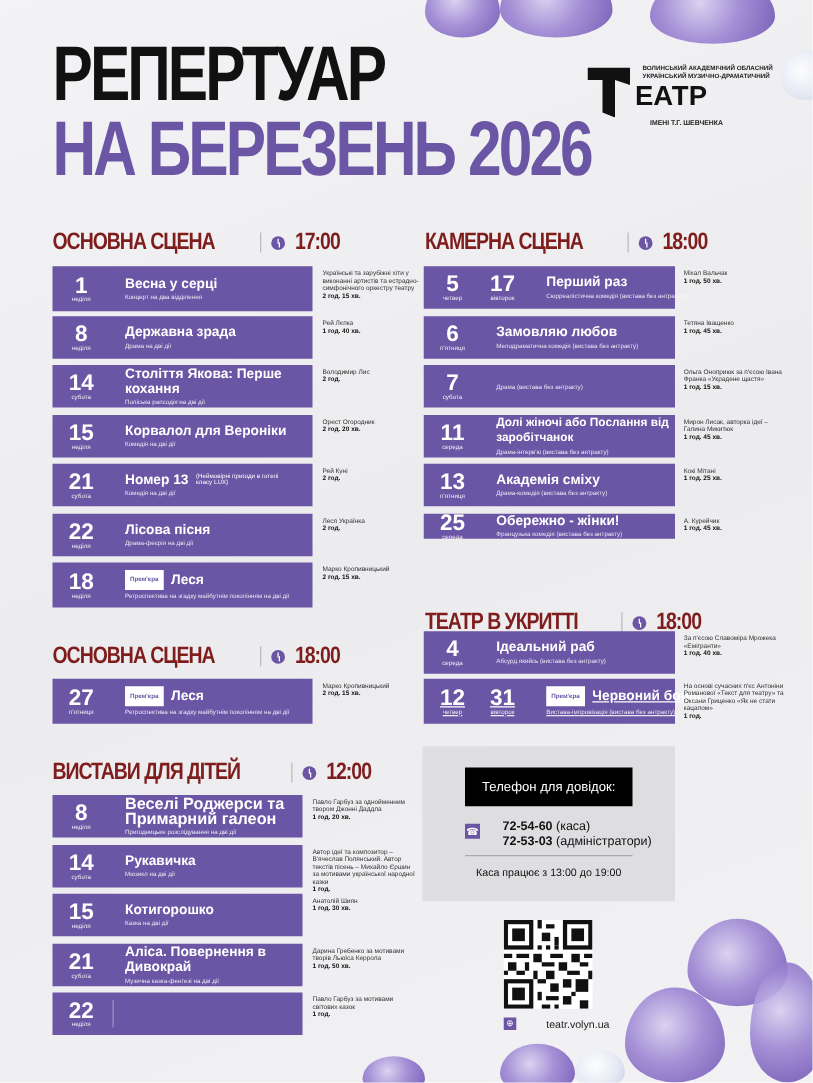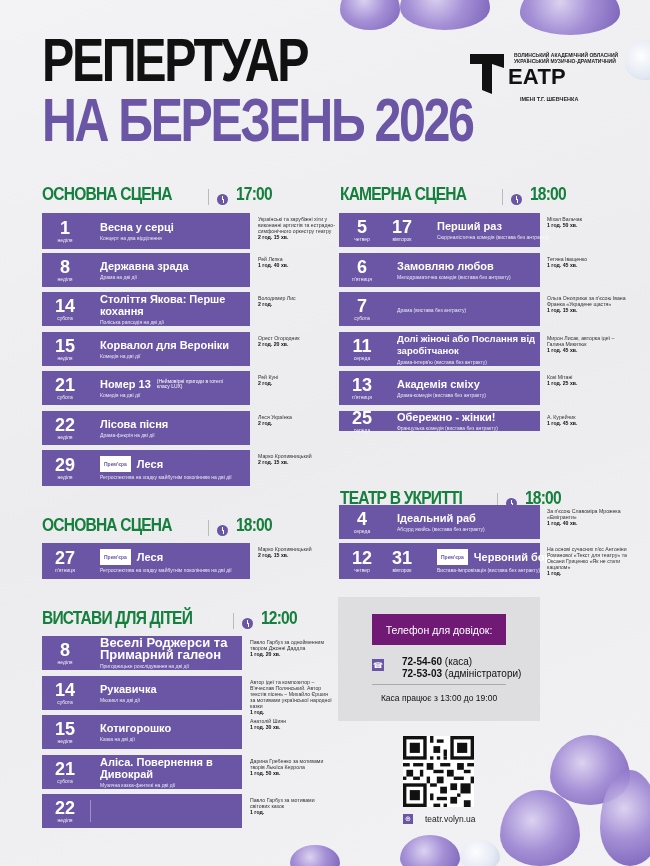--- a/index.html
+++ b/index.html
@@ -30,22 +30,22 @@
     transform: scaleX(0.78); transform-origin: left top;
     color: #6a56a5;
   }
   .logo { position: absolute; left: 470px; top: 52px; width: 150px; height: 56px; }
   .logo .t-glyph { position: absolute; left: 0; top: 2px; width: 44px; height: 40px; }
   .logo .atr { position: absolute; left: 38px; top: 12px; font-size: 22px; font-weight: 700; letter-spacing: 0px; color:#111; }
   .logo .small { position: absolute; left: 44px; top: 0; font-size: 5px; line-height: 6px; font-weight: 700; width: 110px; color:#222; }
   .logo .bottom { position: absolute; left: 50px; top: 44px; font-size: 5.5px; font-weight: 700; color:#222; }
 
   .sec-head {
-    position: absolute; display: flex; align-items: flex-end; gap: 8px;
-    font-weight: 700; font-size: 19px; color: #15803d; letter-spacing: -1px;
+    position: absolute; display: flex; align-items: center; gap: 8px;
+    font-weight: 700; font-size: 19px; color: #7f1d1d; letter-spacing: -1px;
   }
   .sec-head .name { transform: scaleX(0.82); transform-origin: left center; display:inline-block; white-space: nowrap; }
   .sec-head .bar { width: 1px; height: 16px; background: #bbb; }
   .sec-head .clock { width: 11px; height: 11px; border-radius: 50%; background: #6a56a5; position: relative; }
   .sec-head .clock::after { content:""; position:absolute; left:5px; top:2px; width:1px; height:4px; background:#fff; box-shadow: 1px 3px 0 0 #fff; }
   .sec-head .time { transform: scaleX(0.82); transform-origin: left center; display:inline-block; }
 
   .card {
     position: absolute; background: #6a56a5; color: #fff; display: flex; align-items: center;
   }
@@ -58,28 +58,28 @@
   .card .ttl { font-size: 11px; font-weight: 700; line-height: 12px; display: flex; align-items: center; gap: 6px; }
   .card .ttl .extra { font-size: 5px; line-height: 5.5px; font-weight: 400; width: 70px; }
   .card .sub { font-size: 5px; line-height: 6px; opacity: 0.85; margin-top: 2px; width: 150px; }
   .badge { background: #fff; color: #6a56a5; font-size: 5px; font-weight: 700; padding: 2px 4px; }
   .note { position: absolute; font-size: 5.2px; line-height: 6px; color: #333; width: 82px; }
   .note b { font-weight: 700; color: #111; }
 
   .contact {
     position: absolute; left: 338px; top: 597px; width: 202px; height: 124px; background: #dedde0;
   }
-  .contact .hdr { position: absolute; left: 34px; top: 17px; width: 134px; height: 31px; background: #701a75; color: #fff; font-size: 10.5px; display:flex; align-items:center; justify-content:center; }
+  .contact .hdr { position: absolute; left: 34px; top: 17px; width: 134px; height: 31px; background: #000000; color: #fff; font-size: 10.5px; display:flex; align-items:center; justify-content:center; }
   .contact .ph-icon { position:absolute; left: 34px; top: 62px; width: 12px; height: 12px; background:#6a56a5; color:#fff; font-size: 8px; display:flex; align-items:center; justify-content:center; }
   .contact .phones { position:absolute; left: 64px; top: 59px; font-size: 10px; line-height: 12px; color:#111; }
   .contact .phones b { font-weight: 700; }
   .contact .hr { position:absolute; left: 34px; top: 87px; width: 134px; height: 1px; background:#aaa; }
   .contact .hours { position:absolute; left: 0; top: 96px; width: 202px; text-align:center; font-size: 8.5px; color:#111; }
   .qr { position:absolute; left: 403px; top: 736px; width: 71px; height: 71px; background:#fff; }
-  .web { position:absolute; left: 403px; top: 814px; display:flex; align-items:center; gap: 12px; font-size: 8.5px; color:#222; }
+  .web { position:absolute; left: 403px; top: 814px; display:flex; align-items:center; gap: 24px; font-size: 8.5px; color:#222; }
   .web .globe { width: 10px; height: 10px; background:#6a56a5; color:#fff; font-size: 7px; display:flex; align-items:center; justify-content:center; }
 </style>
 </head>
 <body>
 
 <div class="flower" style="left:340px;top:-20px;width:60px;height:50px;"></div>
 <div class="flower" style="left:400px;top:-25px;width:90px;height:55px;"></div>
 <div class="flower" style="left:520px;top:-20px;width:100px;height:55px;"></div>
 <div class="flower light" style="left:625px;top:40px;width:40px;height:40px;"></div>
 <div class="flower" style="left:550px;top:735px;width:80px;height:70px;"></div>
@@ -226,21 +226,21 @@
         <div class="ttl">
           <span>Лісова пісня</span>
         </div>
         <div class="sub">Драма-феєрія на дві дії</div>
       </div>
     </div>
     <div class="note" style="left: 258px; top: 414px;"><div>Леся Українка</div><b>2 год.</b></div>
     <div class="card" style="left: 42px; top: 450px; width: 208px; height: 36px;">
       <div class="dates">
         <div class="date">
-          <div class="num">29</div>
+          <div class="num">18</div>
           <div class="dow">неділя</div>
         </div>
       </div>
       <div class="sep"></div>
       <div class="info">
         <div class="ttl">
           <span class="badge">Прем'єра</span>
           <span>Леся</span>
         </div>
         <div class="sub">Ретроспектива на згадку майбутнім поколінням на дві дії</div>
@@ -444,21 +444,21 @@
       </div>
       <div class="sep"></div>
       <div class="info">
         <div class="ttl">
           <span>Ідеальний раб</span>
         </div>
         <div class="sub">Абсурд якийсь (вистава без антракту)</div>
       </div>
     </div>
     <div class="note" style="left: 547px; top: 508px;"><div>За п'єсою Славоміра Мрожека «Емігранти»</div><b>1 год. 40 хв.</b></div>
-    <div class="card" style="left: 339px; top: 543px; width: 201px; height: 36px;">
+    <div class="card" style="left: 339px; top: 543px; width: 201px; height: 36px; text-decoration: underline;">
       <div class="dates">
         <div class="date">
           <div class="num">12</div>
           <div class="dow">четвер</div>
         </div>
         <div class="date">
           <div class="num">31</div>
           <div class="dow">вівторок</div>
         </div>
       </div>

